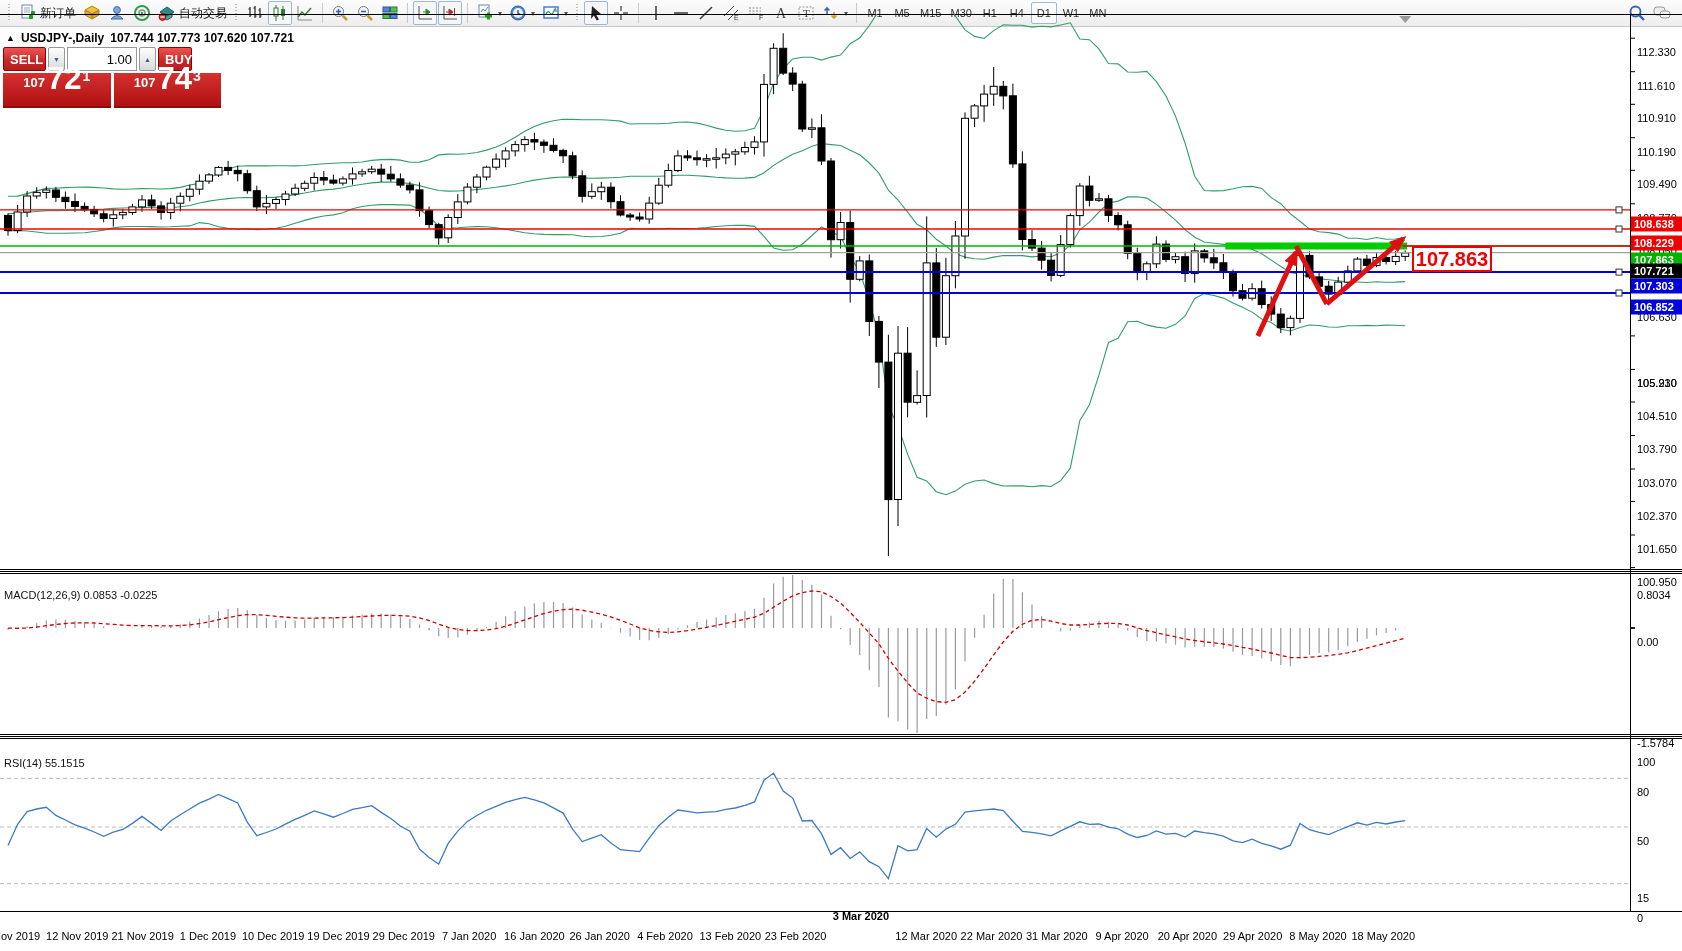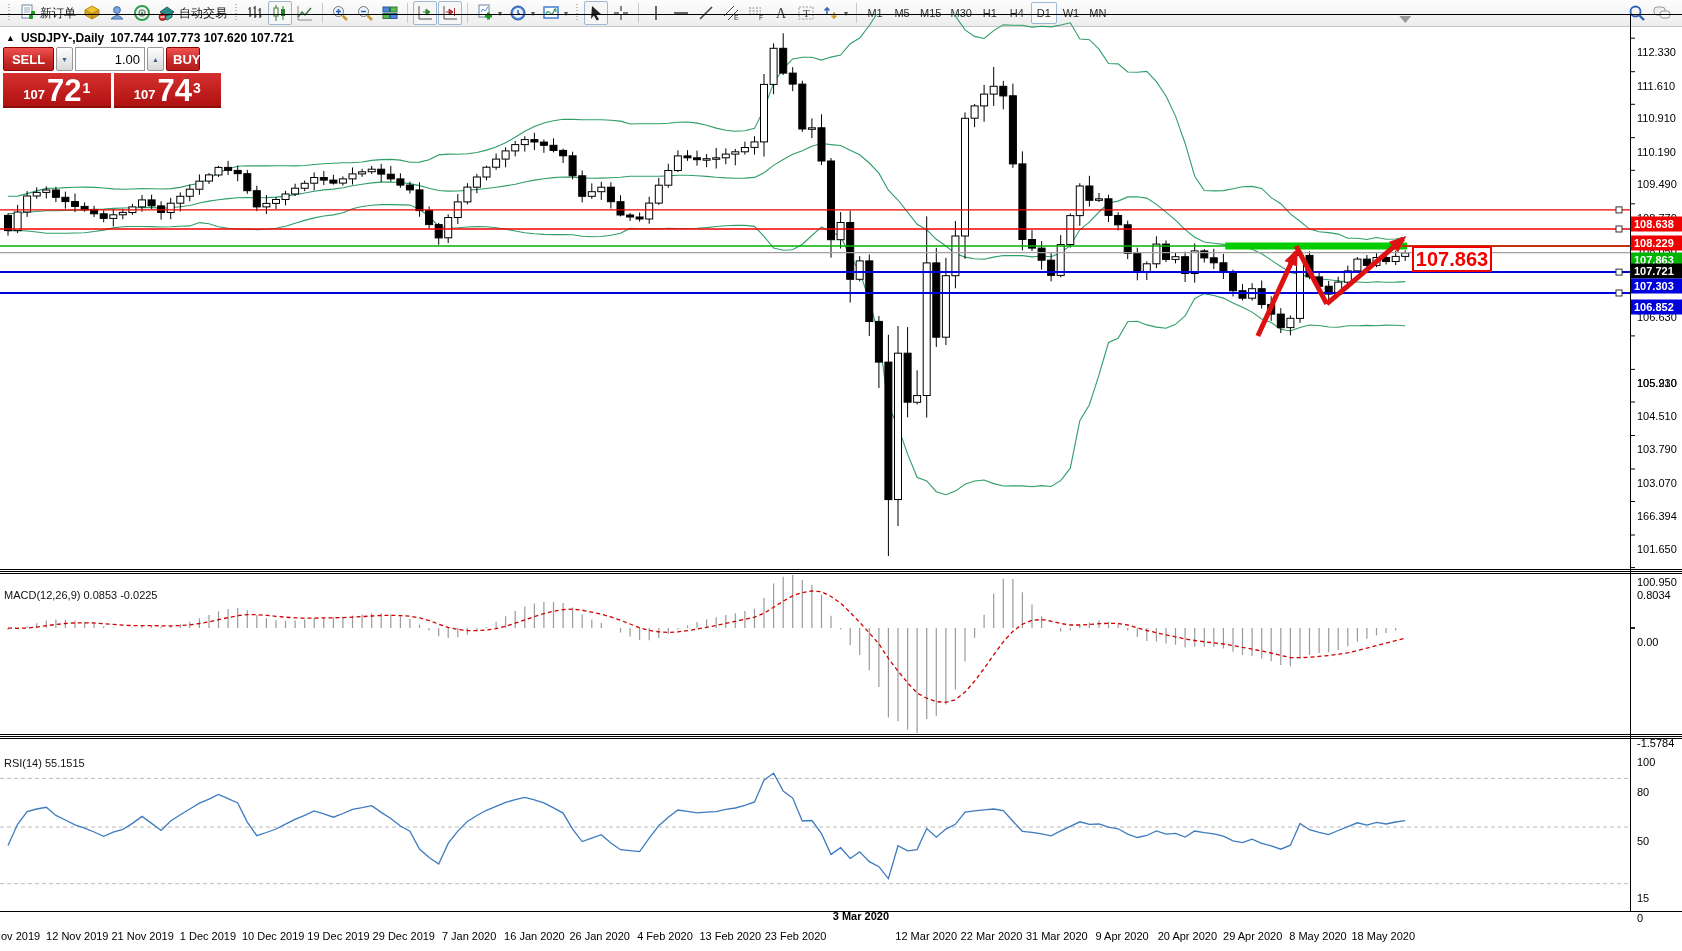--- a/index.html
+++ b/index.html
@@ -36,27 +36,27 @@
   .chart-title .tri{font-size:9px;}
   .turning-text{position:absolute;left:1416px;top:190px;font:bold 30px "Liberation Sans",sans-serif;color:#00ee00;
     text-shadow:1px 1px 0 #035703,-1px -1px 0 #0a7d0a,1px -1px 0 #035703,-1px 1px 0 #035703;letter-spacing:4px;white-space:nowrap;}
   .price-callout{position:absolute;left:1412px;top:246px;width:80px;height:26px;border:2px solid #f20000;
     background:#fff;color:#f20000;font:600 20px "Liberation Sans",sans-serif;text-align:center;line-height:22px;}
   
   .trade-panel{position:absolute;left:3px;top:47px;width:218px;}
   .tp-row1{display:flex;gap:2px;height:24px;}
   .btn-red{background:linear-gradient(#ef5350,#c62828 60%,#b71c1c);border:1px solid #8e0000;color:#fff;
     font:bold 13px "Liberation Sans",sans-serif;border-radius:2px;}
-  .sell-btn{width:51px;}
+  .sell-btn{width:43px;}
   .buy-btn{width:34px;}
   .spin{width:17px;background:linear-gradient(#fefefe,#d9d9d9);border:1px solid #979797;color:#44618e;font-size:7px;border-radius:2px;padding:0;}
   .vol-field{width:70px;border:1px solid #979797;font:13px "Liberation Sans",sans-serif;text-align:right;padding-right:4px;}
   .tp-row2{display:flex;gap:3px;margin-top:2px;height:35px;}
   .px-box{flex:1;background:linear-gradient(#d63030,#b01111);border-bottom:2px solid #8c0b0b;color:#fff;
-    display:flex;align-items:flex-end;justify-content:center;padding-bottom:1px;}
+    display:flex;align-items:flex-end;justify-content:center;padding-bottom:13px;}
   .px-small{font:bold 13px "Liberation Sans",sans-serif;margin-right:2px;line-height:20px;}
   .px-big{font:bold 31px "Liberation Sans",sans-serif;line-height:28px;}
   .px-sup{font:bold 14px "Liberation Sans",sans-serif;line-height:34px;vertical-align:top;margin-left:1px;}
 </style>
 </head>
 <body>
 
 <div class="app">
 
   <div class="toolbar">
@@ -793,21 +793,21 @@
       <div class="tick" style="left: 1637px; top: 184.312px;">109.490</div>
       <div class="tick" style="left: 1637px; top: 217.807px;">108.770</div>
       <div class="tick" style="left: 1637px; top: 251.303px;">108.050</div>
       <div class="tick" style="left: 1637px; top: 284.798px;">107.330</div>
       <div class="tick" style="left: 1637px; top: 317.363px;">106.630</div>
       <div class="tick" style="left: 1637px; top: 349.928px; margin-top: 33px;">105.930</div>
       <div class="tick" style="left: 1637px; top: 383.423px;">105.210</div>
       <div class="tick" style="left: 1637px; top: 415.988px;">104.510</div>
       <div class="tick" style="left: 1637px; top: 449.484px;">103.790</div>
       <div class="tick" style="left: 1637px; top: 482.979px;">103.070</div>
-      <div class="tick" style="left: 1637px; top: 515.544px;">166.394</div>
+      <div class="tick" style="left: 1637px; top: 515.544px;">102.370</div>
       <div class="tick" style="left: 1637px; top: 549.039px;">101.650</div>
       <div class="tick" style="left: 1637px; top: 581.604px;">100.950</div>
       <div class="tick" style="left: 1637px; top: 595px;">0.8034</div>
       <div class="tick" style="left: 1637px; top: 641.969px;">0.00</div>
       <div class="tick" style="left: 1637px; top: 743px;">-1.5784</div>
       <div class="tick" style="left: 1637px; top: 762px;">100</div>
       <div class="tick" style="left: 1637px; top: 792.4px;">80</div>
       <div class="tick" style="left: 1637px; top: 841px;">50</div>
       <div class="tick" style="left: 1637px; top: 897.7px;">15</div>
       <div class="tick" style="left: 1637px; top: 918px;">0</div>

